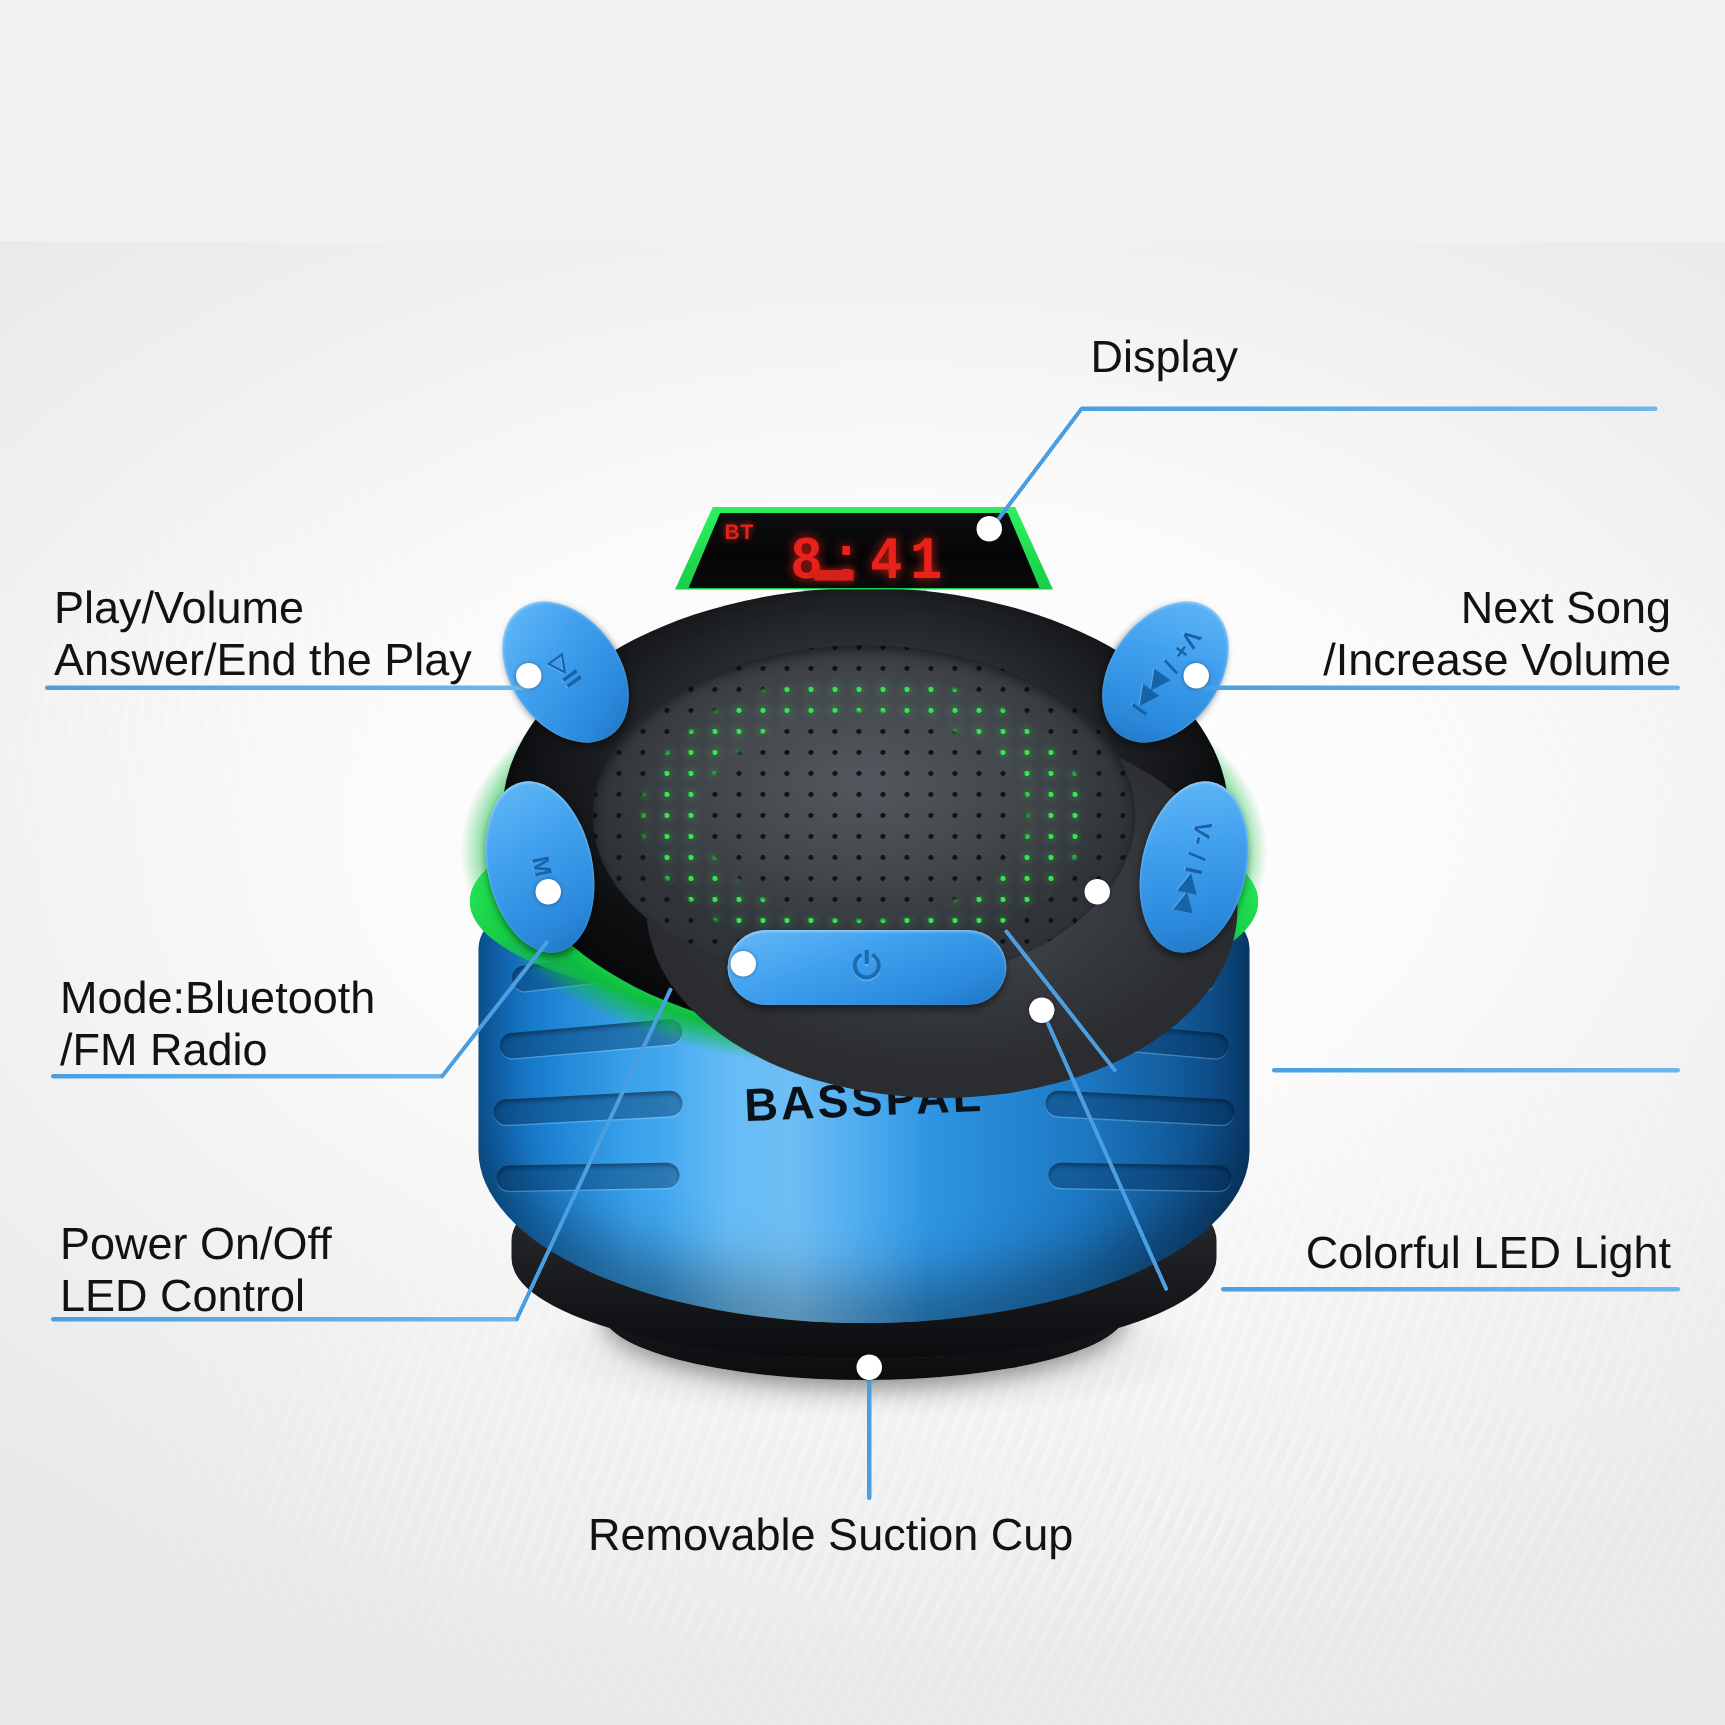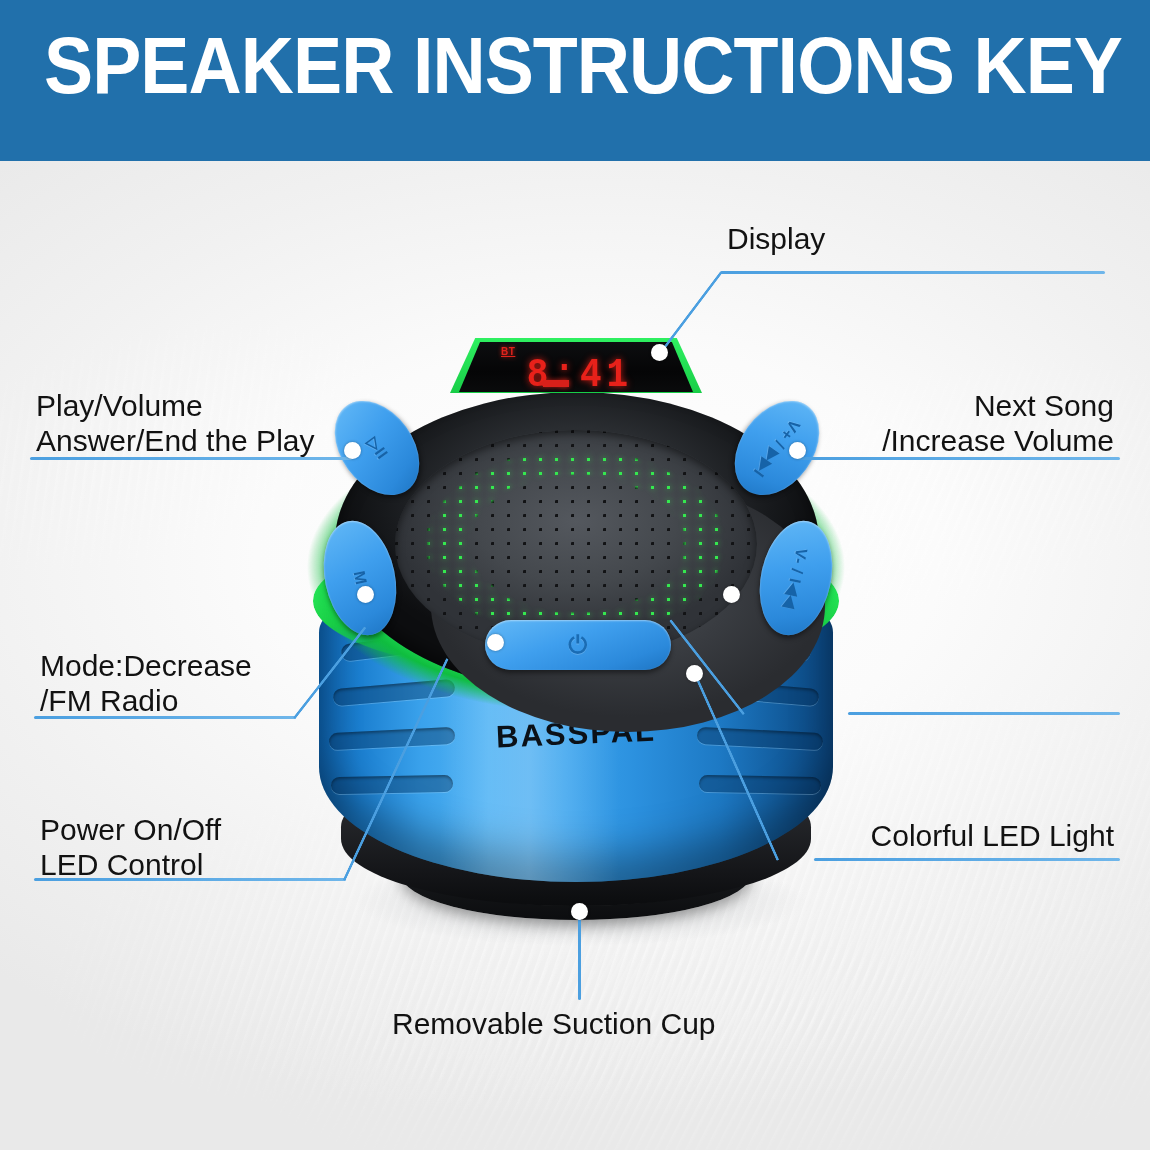--- a/index.html
+++ b/index.html
@@ -278,28 +278,27 @@
   .display {
     position: absolute;
     left: 176px; top: 12px;
     width: 234px; height: 50px;
     background: linear-gradient(180deg, #0d0e10 0%, #050506 60%, #0a0b0c 100%);
     clip-path: polygon(9% 0%, 91% 0%, 100% 100%, 0% 100%);
     overflow: hidden;
   }
   .disp-bt {
     position: absolute;
-    left: 42px; top: 4px;
-    font-size: 10px;
+    left: 24px; top: 4px;
+    font-size: 14px;
     font-weight: bold;
     color: #e0231c;
     letter-spacing: 0.5px;
     font-family: "Liberation Sans", sans-serif;
     text-shadow: 0 0 4px rgba(235,40,30,0.8);
-    text-decoration: underline;
   }
   .disp-time {
     position: absolute;
     left: 36px; top: 10px;
     width: 170px;
     text-align: center;
     font-size: 36px;
     font-weight: bold;
     color: #e8211a;
     letter-spacing: 5px;
@@ -388,23 +387,20 @@
     border-radius: 50%;
     background: #ffffff;
     box-shadow: 0 0 3px rgba(0,0,0,0.35);
   }
 </style>
 </head>
 <body>
 
 <div id="page">
 
-  <div id="header-band">
-    <div id="header-title">SPEAKER INSTRUCTIONS KEY</div>
-  </div>
 
   <div id="bg">
     <div class="silk silk-d"></div>
     <div class="silk silk-c"></div>
     <div class="silk silk-a"></div>
     <div class="silk silk-b"></div>
     <div class="shadowpool"></div>
   </div>
 
   <div id="speaker">
@@ -469,21 +465,21 @@
   <div class="callout-text" style="left:36px; top:388px;"><span>Play/Volume</span>
 <span>Answer/End the Play</span></div>
   <div class="lead-h" style="left:30px; top:457px; width:322px;"></div>
   <div class="dot" style="left:344px; top:442px;"></div>
 
   <div class="callout-text right" style="right:36px; top:388px; text-align:right;margin-left:32px;"><span>Next Song</span>
 <span>/Increase Volume</span></div>
   <div class="lead-h" style="right:30px; top:457px; width:322px;"></div>
   <div class="dot" style="left:789px; top:442px;"></div>
 
-  <div class="callout-text" style="left:40px; top:648px;"><span>Mode:Decrease</span>
+  <div class="callout-text" style="left:40px; top:648px;"><span>Mode:Bluetooth</span>
 <span>/FM Radio</span></div>
   <div class="lead-h" style="left:34px; top:716px; width:262px;"></div>
   <div class="lead-d" style="left:294px; top:717px; width:116px; transform:rotate(-52deg);"></div>
   <div class="dot" style="left:357px; top:586px;"></div>
 
   <div class="lead-h" style="right:30px; top:712px; width:272px;"></div>
   <div class="lead-d" style="left:744px; top:713px; width:120px; transform:rotate(-128deg);"></div>
   <div class="dot" style="left:723px; top:586px;"></div>
 
   <div class="callout-text" style="left:40px; top:812px;"><span>Power On/Off</span>

